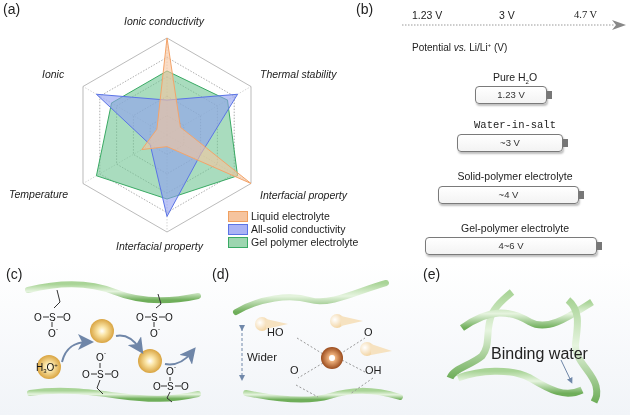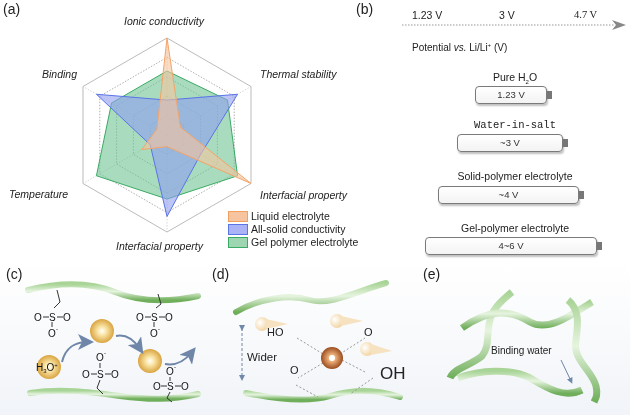--- a/index.html
+++ b/index.html
@@ -42,21 +42,21 @@
       <polygon points="167,100.08 237.56374990035607,94.25999999999999 200.60178566683624,154.39999999999998 167,216.48000000000002 150.19910716658188,144.70000000000002 96.43625009964394,94.25999999999999" fill="#8f9ff0" fill-opacity="0.6" stroke="#5b74e6" stroke-width="1"></polygon>
       <polygon points="167,38 180.4407142667345,127.24 251.00446416709056,183.5 167,146.64 141.79866074987285,149.55 156.91946429994914,129.18" fill="#f6c49e" fill-opacity="0.6" stroke="#f4a46a" stroke-width="1"></polygon>
     </g>
 </svg>
 
 <div class="axis-label" id="ax0" style="left:124px;top:15px;">Ionic conductivity</div>
 <div class="axis-label" id="ax1" style="left:260px;top:68px;">Thermal stability</div>
 <div class="axis-label" id="ax2" style="left:260px;top:189px;">Interfacial property</div>
 <div class="axis-label" id="ax3" style="left:116px;top:240px;">Interfacial property</div>
 <div class="axis-label" id="ax4" style="left:9px;top:188px;">Temperature</div>
-<div class="axis-label" id="ax5" style="left:42px;top:68px;">Binding</div>
+<div class="axis-label" id="ax5" style="left:42px;top:68px;">Ionic</div>
 
 <div class="legend">
   <div class="legend-row">
     <span class="swatch" style="background:#f6c49e;border-color:#f0a060;"></span>
     <span>Liquid electrolyte</span>
   </div>
   <div class="legend-row">
     <span class="swatch" style="background:#aab3f5;border-color:#5b74e6;"></span>
     <span>All-solid conductivity</span>
   </div>
@@ -226,27 +226,27 @@
     <line x1="132" y1="100" x2="155" y2="112"></line>
     <line x1="86" y1="125" x2="108" y2="137"></line>
     <line x1="163" y1="118" x2="140" y2="134"></line>
   </g>
   <circle cx="122" cy="98" r="11" fill="url(#bronze)"></circle>
   <circle cx="122" cy="98" r="3" fill="#fff"></circle>
 </svg>
 <div class="abs" style="left:267px;top:326px;font-size:11px;text-align:center;">HO</div>
 <div class="abs" style="left:364px;top:326px;font-size:11px;">O</div>
 <div class="abs" style="left:290px;top:364px;font-size:11px;">O</div>
-<div class="abs" style="left:380px;top:364px;font-size:17px;">OH</div>
+<div class="abs" style="left:365px;top:364px;font-size:11px;">OH</div>
 <div class="abs" style="left:247px;top:351px;font-size:11.5px;">Wider</div>
 
 <div class="panel-label" style="left:423px;top:266px;">(e)</div>
 
 <svg class="abs" style="left:420px;top:260px;" width="210" height="155">
   <g stroke="url(#rod)" stroke-width="7" fill="none" stroke-linecap="butt">
     <path d="M92,32 C80,42 72,50 70,60 C66,76 70,86 62,96 C50,106 34,108 30,118"></path>
     <path d="M42,68 C70,48 90,50 110,62 C128,72 150,56 172,42"></path>
     <path d="M148,40 C160,50 158,64 156,80 C152,100 172,110 176,126 C178,135 176,138 174,142"></path>
     <path d="M38,118 C60,110 90,108 110,118 C130,130 145,138 162,130"></path>
   </g>
   <line x1="141" y1="100" x2="151" y2="121" stroke="#6f86a8" stroke-width="1" marker-end="url(#ahd)"></line>
 </svg>
-<div class="abs" style="left:491px;top:345px;font-size:10px;">Binding water</div>
+<div class="abs" style="left:491px;top:345px;font-size:16px;">Binding water</div>
 
 </body></html>

